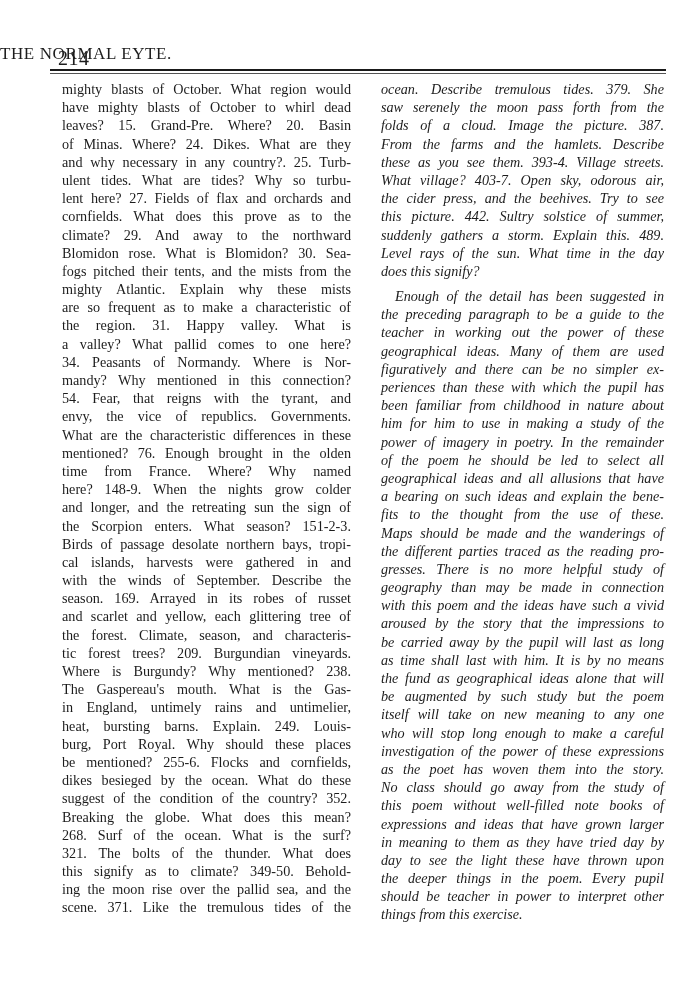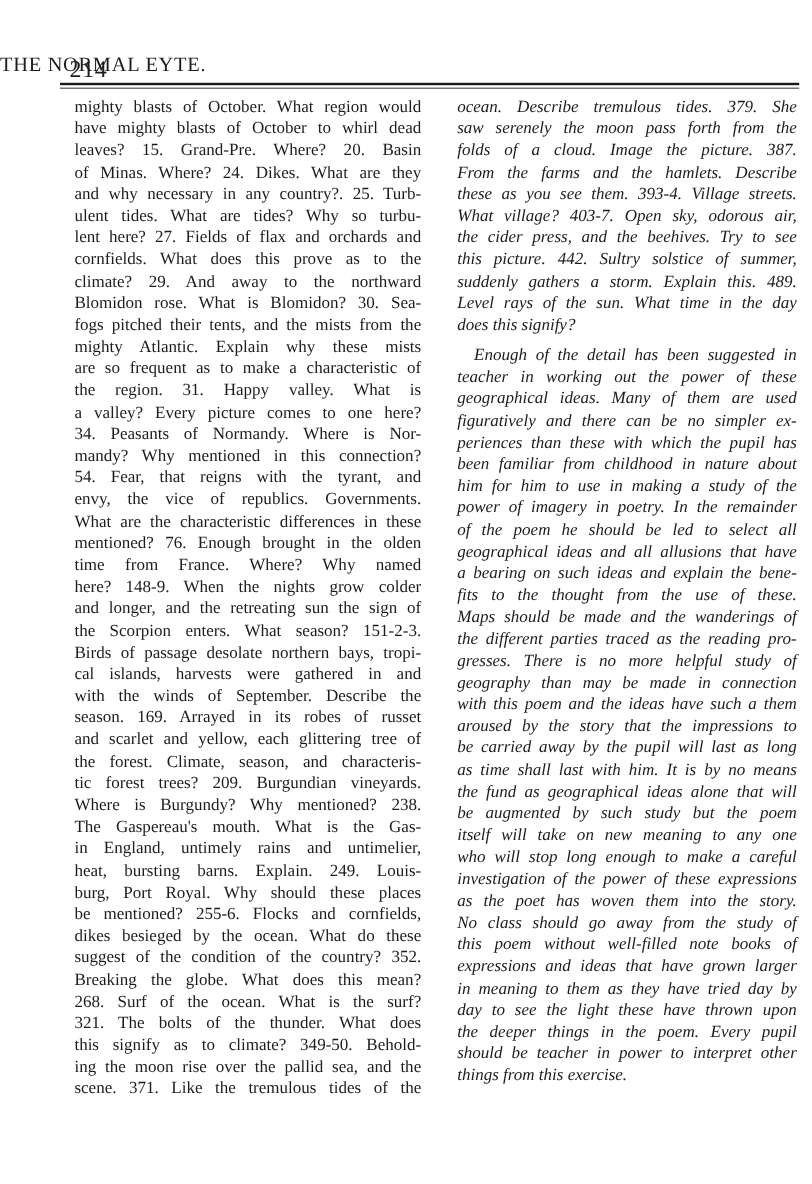--- a/index.html
+++ b/index.html
@@ -100,21 +100,21 @@
     <span class="line">and why necessary in any country?. 25. Turb-</span>
     <span class="line">ulent tides.  What are tides?  Why so turbu-</span>
     <span class="line">lent here?  27. Fields of flax and orchards and</span>
     <span class="line">cornfields.  What does this prove as to the</span>
     <span class="line">climate?  29.  And away to the northward</span>
     <span class="line">Blomidon rose.  What is Blomidon? 30. Sea-</span>
     <span class="line">fogs pitched their tents, and the mists from the</span>
     <span class="line">mighty Atlantic.  Explain why these mists</span>
     <span class="line">are so frequent as to make a characteristic of</span>
     <span class="line">the region.  31. Happy  valley.  What is</span>
-    <span class="line">a valley?  Every picture comes to one here?</span>
+    <span class="line">a valley?  What pallid comes to one here?</span>
     <span class="line">34.  Peasants of Normandy.  Where is Nor-</span>
     <span class="line">mandy?  Why mentioned in this connection?</span>
     <span class="line">54.  Fear, that reigns with the tyrant, and</span>
     <span class="line">envy, the vice of republics.  Governments.</span>
     <span class="line">What are the characteristic differences in these</span>
     <span class="line">mentioned?  76. Enough brought in the olden</span>
     <span class="line">time from France.  Where?  Why named</span>
     <span class="line">here?  148-9.  When the nights grow colder</span>
     <span class="line">and longer, and the retreating sun the sign of</span>
     <span class="line">the Scorpion enters.  What season?  151-2-3.</span>
@@ -151,36 +151,37 @@
       <span class="line">What village?  403-7.  Open sky, odorous air,</span>
       <span class="line">the cider press, and the beehives.  Try to see</span>
       <span class="line">this picture.  442.  Sultry solstice of summer,</span>
       <span class="line">suddenly gathers a storm.  Explain this.  489.</span>
       <span class="line">Level rays of the sun.  What time in the day</span>
       <span class="line last">does this signify?</span>
     </div>
   <div class="para-gap"></div>
   <div id="right-p2">
       <span class="line indent">Enough of the detail has been suggested in</span>
+      <span class="line">the preceding paragraph to be a guide to the</span>
       <span class="line">teacher in working out the power of these</span>
       <span class="line">geographical ideas.  Many of them are used</span>
       <span class="line">figuratively and there can be no simpler ex-</span>
       <span class="line">periences than these with which the pupil has</span>
       <span class="line">been familiar from childhood in nature about</span>
       <span class="line">him for him to use in making a study of the</span>
       <span class="line">power of imagery in poetry.  In the remainder</span>
       <span class="line">of the poem he should be led to select all</span>
       <span class="line">geographical ideas and all allusions that have</span>
       <span class="line">a bearing on such ideas and explain the bene-</span>
       <span class="line">fits to the thought from the use of these.</span>
       <span class="line">Maps should be made and the wanderings of</span>
       <span class="line">the different parties traced as the reading pro-</span>
       <span class="line">gresses.  There is no more helpful study of</span>
       <span class="line">geography than may be made in connection</span>
-      <span class="line">with this poem and the ideas have such a them</span>
+      <span class="line">with this poem and the ideas have such a vivid</span>
       <span class="line">aroused by the story that the impressions to</span>
       <span class="line">be carried away by the pupil will last as long</span>
       <span class="line">as time shall last with him.  It is by no means</span>
       <span class="line">the fund as geographical ideas alone that will</span>
       <span class="line">be augmented by such study but the poem</span>
       <span class="line">itself will take on new meaning to any one</span>
       <span class="line">who will stop long enough to make a careful</span>
       <span class="line">investigation of the power of these expressions</span>
       <span class="line">as the poet has woven them into the story.</span>
       <span class="line">No class should go away from the study of</span>

